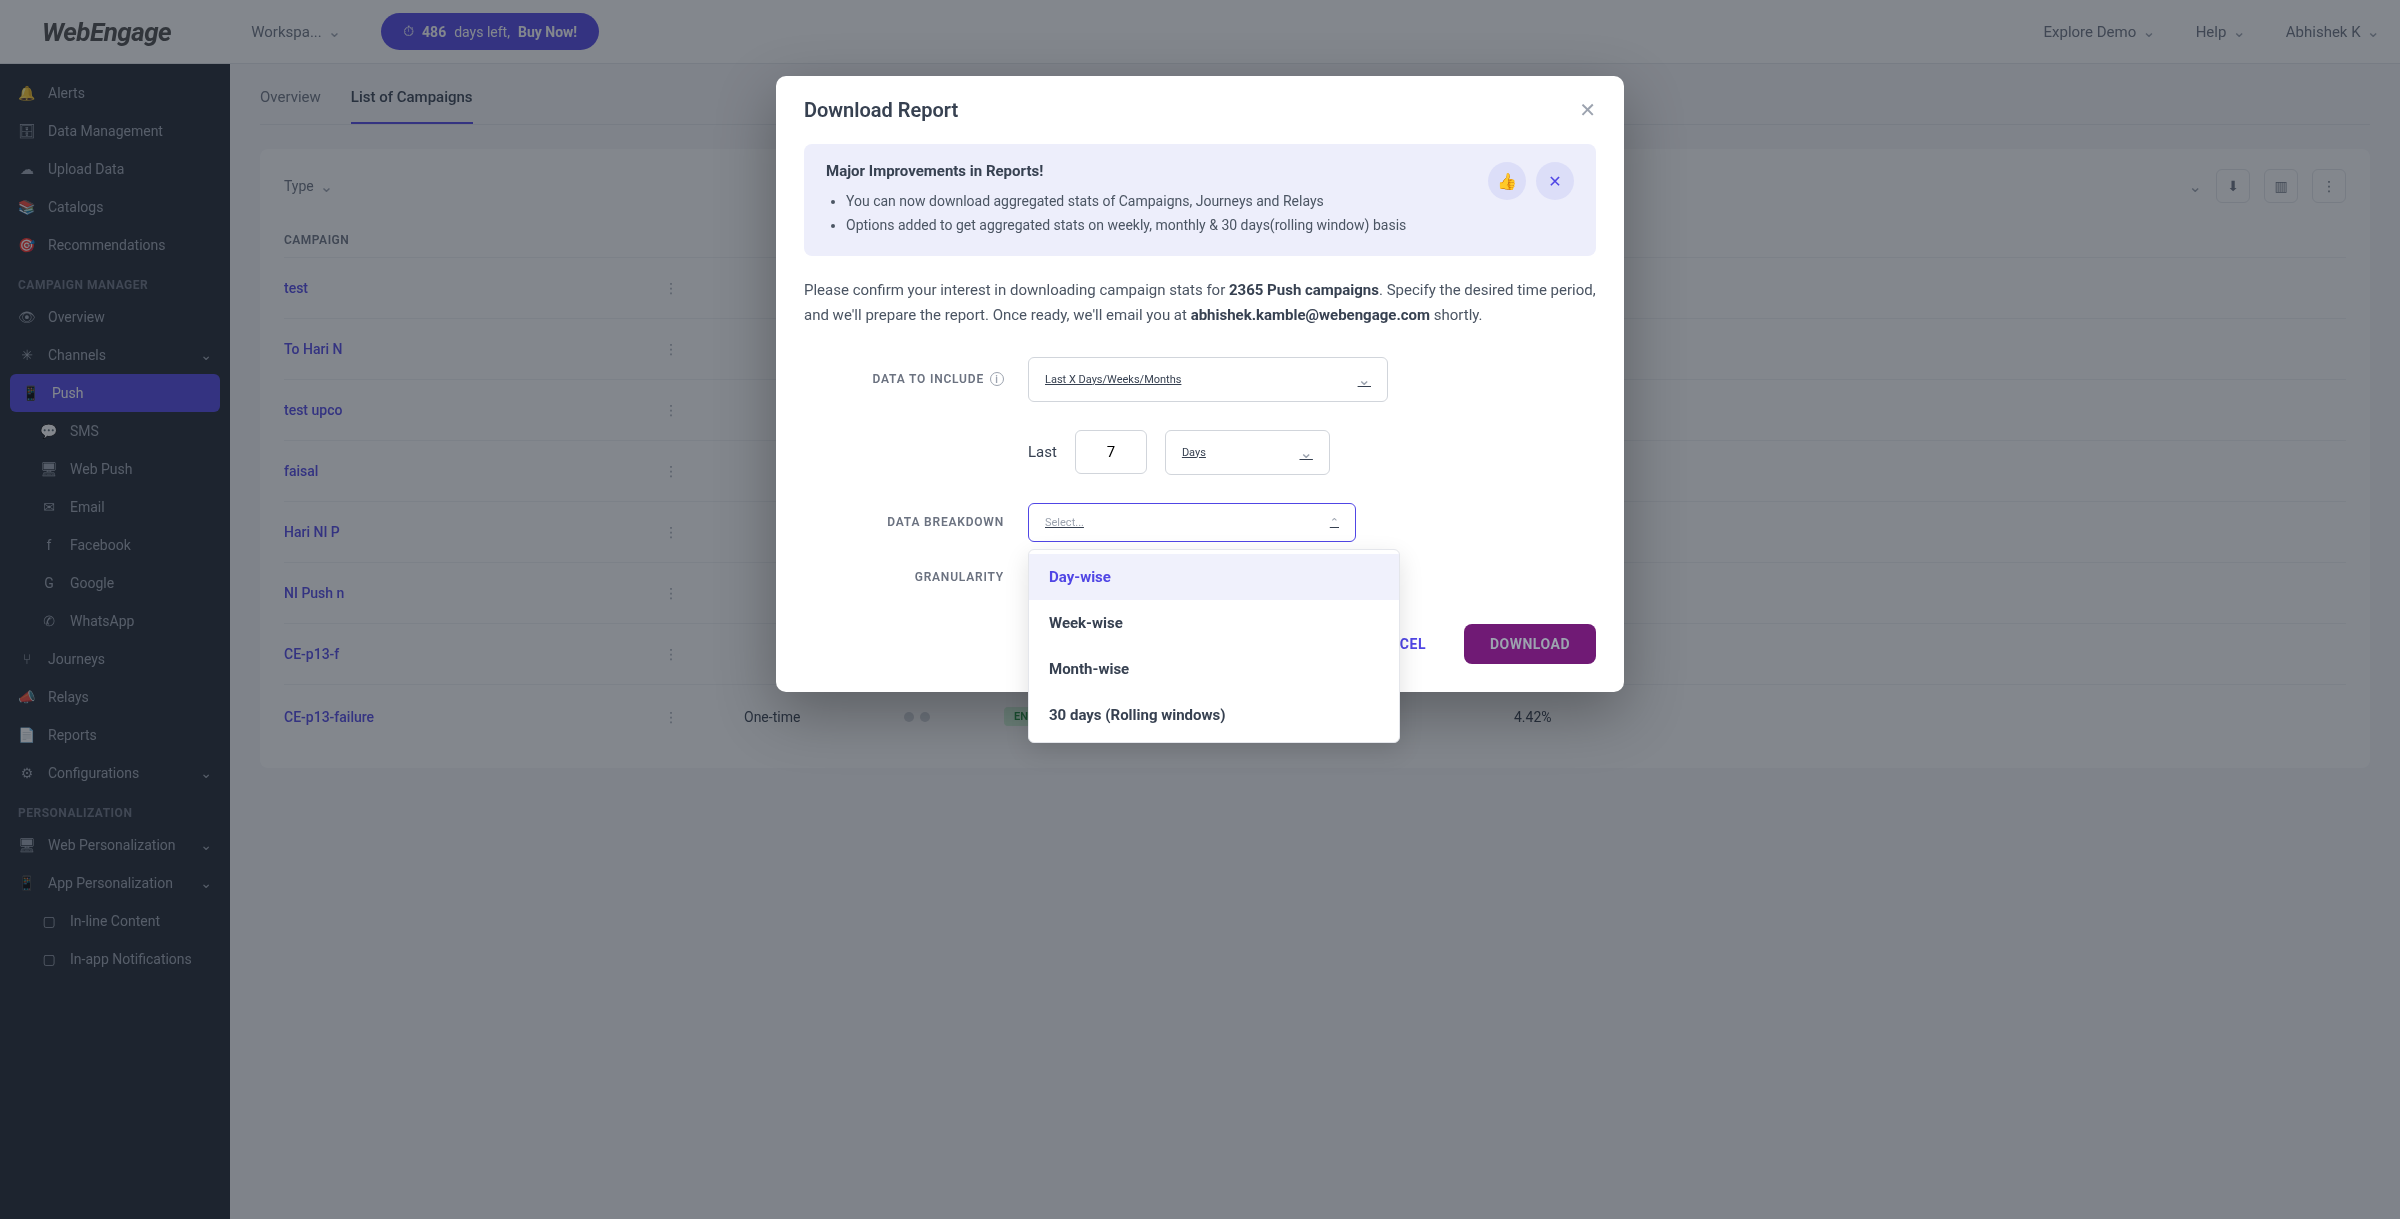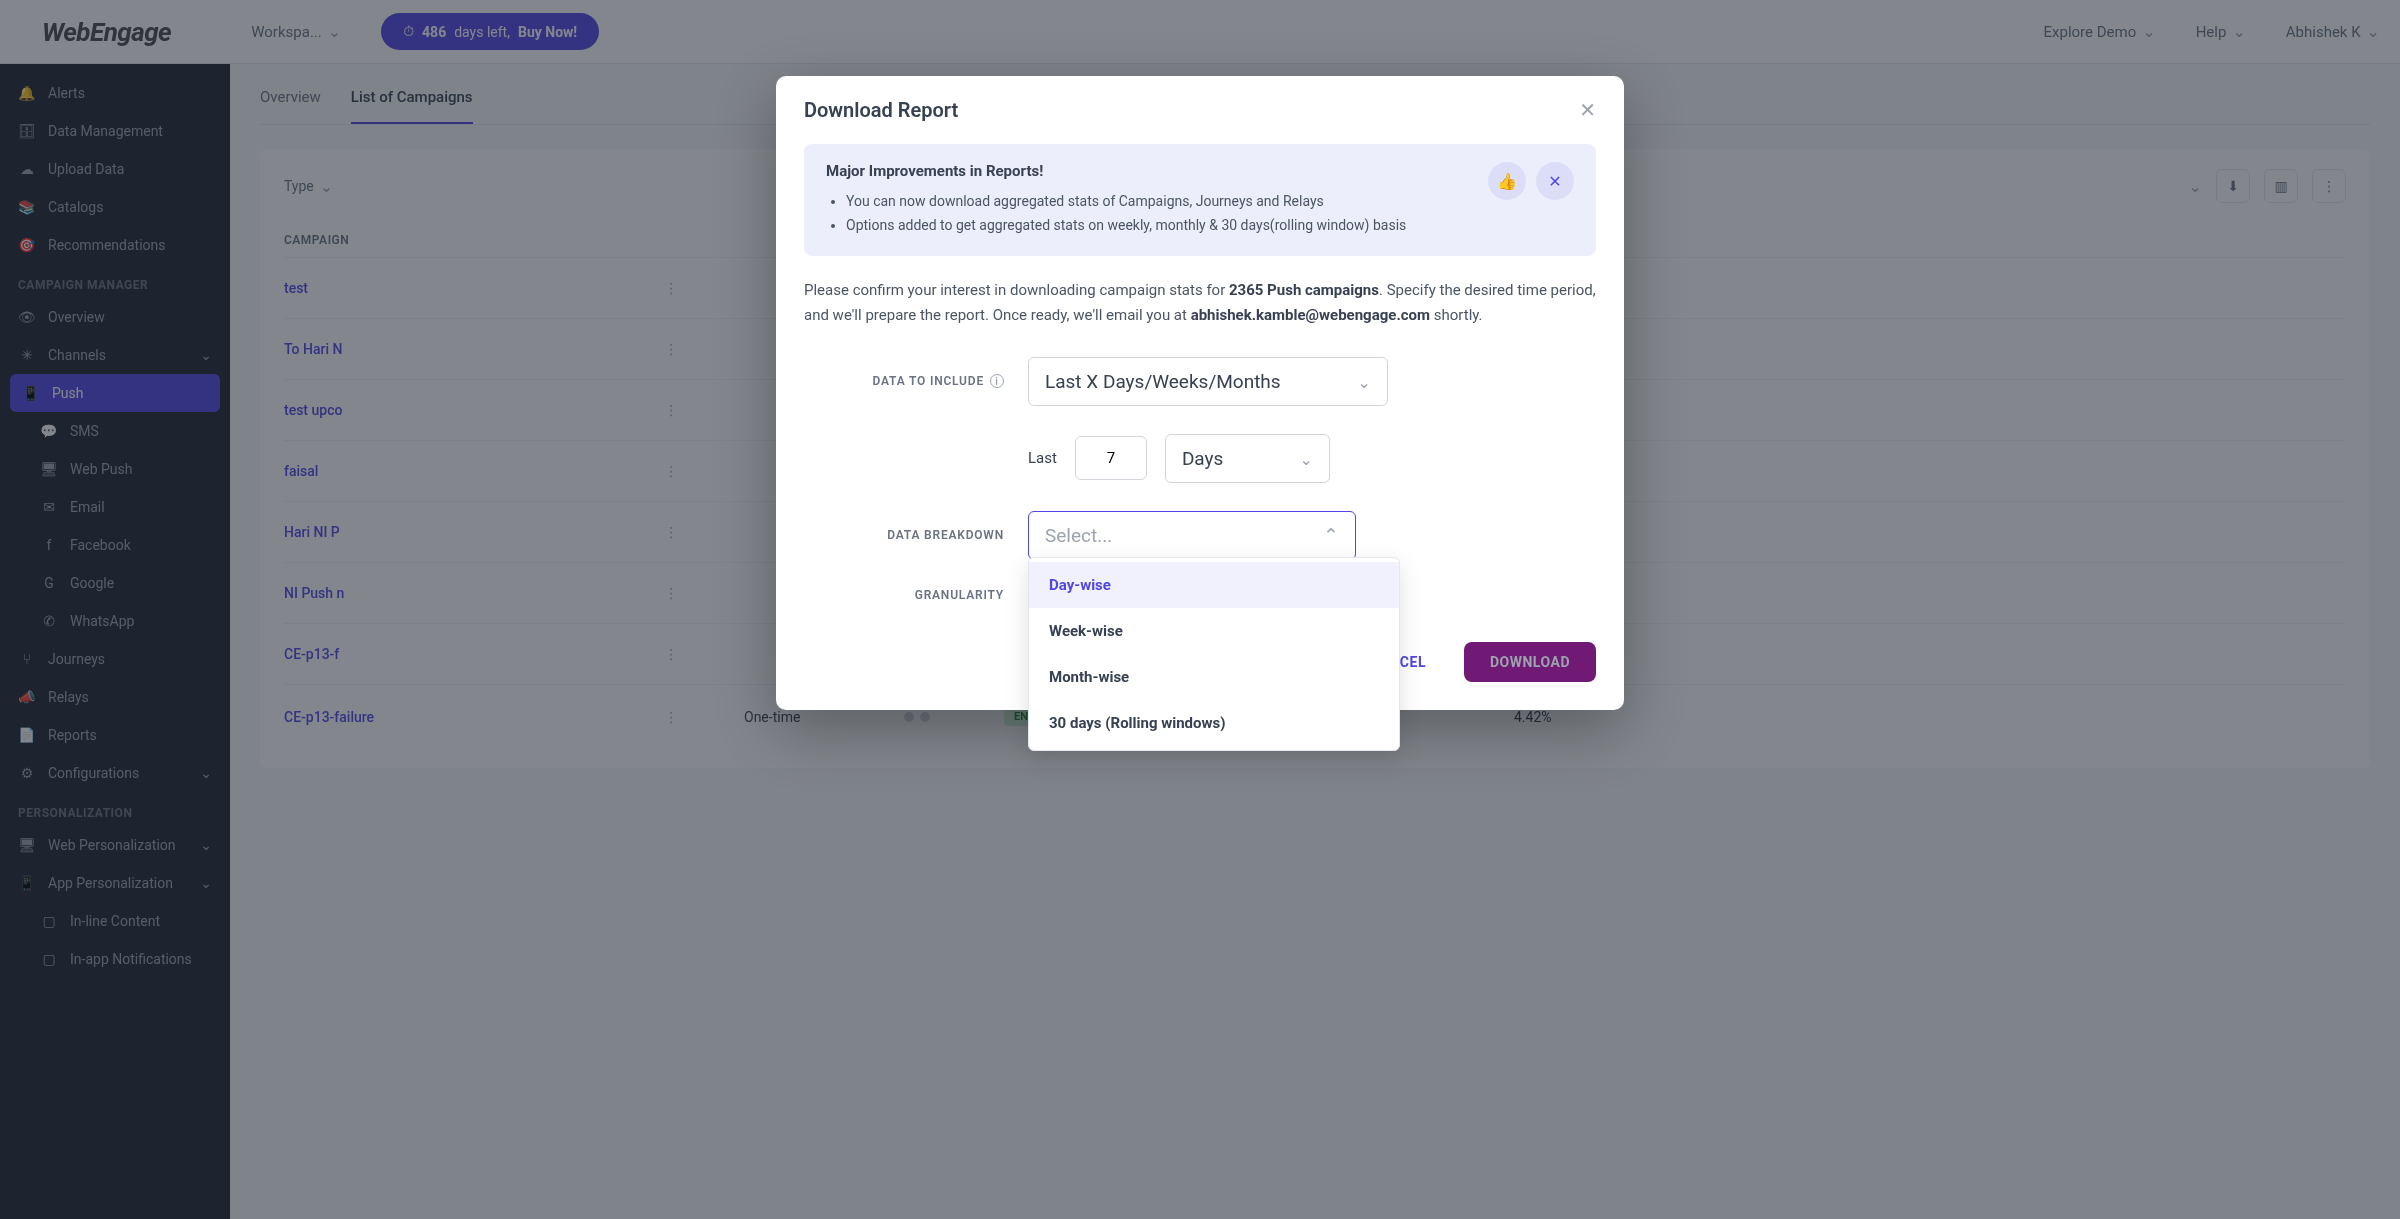--- a/index.html
+++ b/index.html
@@ -57,21 +57,21 @@
 .info-banner ul { list-style: disc; padding-left: 20px; color: #4b5563; font-size: 14px; line-height: 1.7; }
 .banner-actions { display: flex; gap: 10px; }
 .circle-btn { width: 38px; height: 38px; border-radius: 50%; background: #dcdef8; display: flex; align-items: center; justify-content: center; color: #5046e5; font-size: 16px; }
 
 .confirm-text { margin-top: 22px; font-size: 15px; color: #4b5563; line-height: 1.7; }
 .confirm-text .bold { font-weight: 700; color: #374151; }
 
 .form-row { display: flex; align-items: center; margin-top: 28px; gap: 24px; }
 .form-label { width: 200px; text-align: right; font-size: 12px; font-weight: 600; letter-spacing: 0.8px; color: #6b7280; display: flex; align-items: center; justify-content: flex-end; gap: 6px; }
 .info-i { width: 14px; height: 14px; border: 1px solid #9ca3af; border-radius: 50%; display: inline-flex; align-items: center; justify-content: center; font-size: 10px; color: #9ca3af; }
-.select-box { flex: 0 0 auto; width: 360px; border: 1px solid #d1d5db; border-radius: 6px; padding: 12px 16px; font-size: 19px; color: #374151; display: flex; align-items: center; justify-content: space-between; background: #fff; }
+.select-box { flex: 0 0 auto; width: 360px; border: 1px solid #d1d5db; border-radius: 6px; padding: 12px 16px; font-size: 11px; color: #374151; display: flex; align-items: center; justify-content: space-between; background: #fff; text-decoration: underline; }
 .select-box.small { width: 165px; align-items: center; }
 .select-box.open { border-color: #5046e5; }
 .num-input { width: 72px; border: 1px solid #d1d5db; border-radius: 6px; padding: 12px 16px; font-size: 15px; text-align: center; }
 .last-label { font-size: 15px; color: #374151; }
 
 .dropdown-wrap { position: relative; }
 .dropdown-menu { position: absolute; top: 46px; left: 0; width: 372px; background: #fff; border: 1px solid #e4e6eb; border-radius: 6px; box-shadow: 0 8px 24px rgba(0,0,0,0.12); z-index: 10; padding: 4px 0; }
 .dropdown-menu .opt { padding: 14px 20px; font-size: 15px; color: #374151; cursor: pointer; font-weight: bold; }
 .dropdown-menu .opt.highlight { background: #f0f1fc; color: #5046e5; }
 

